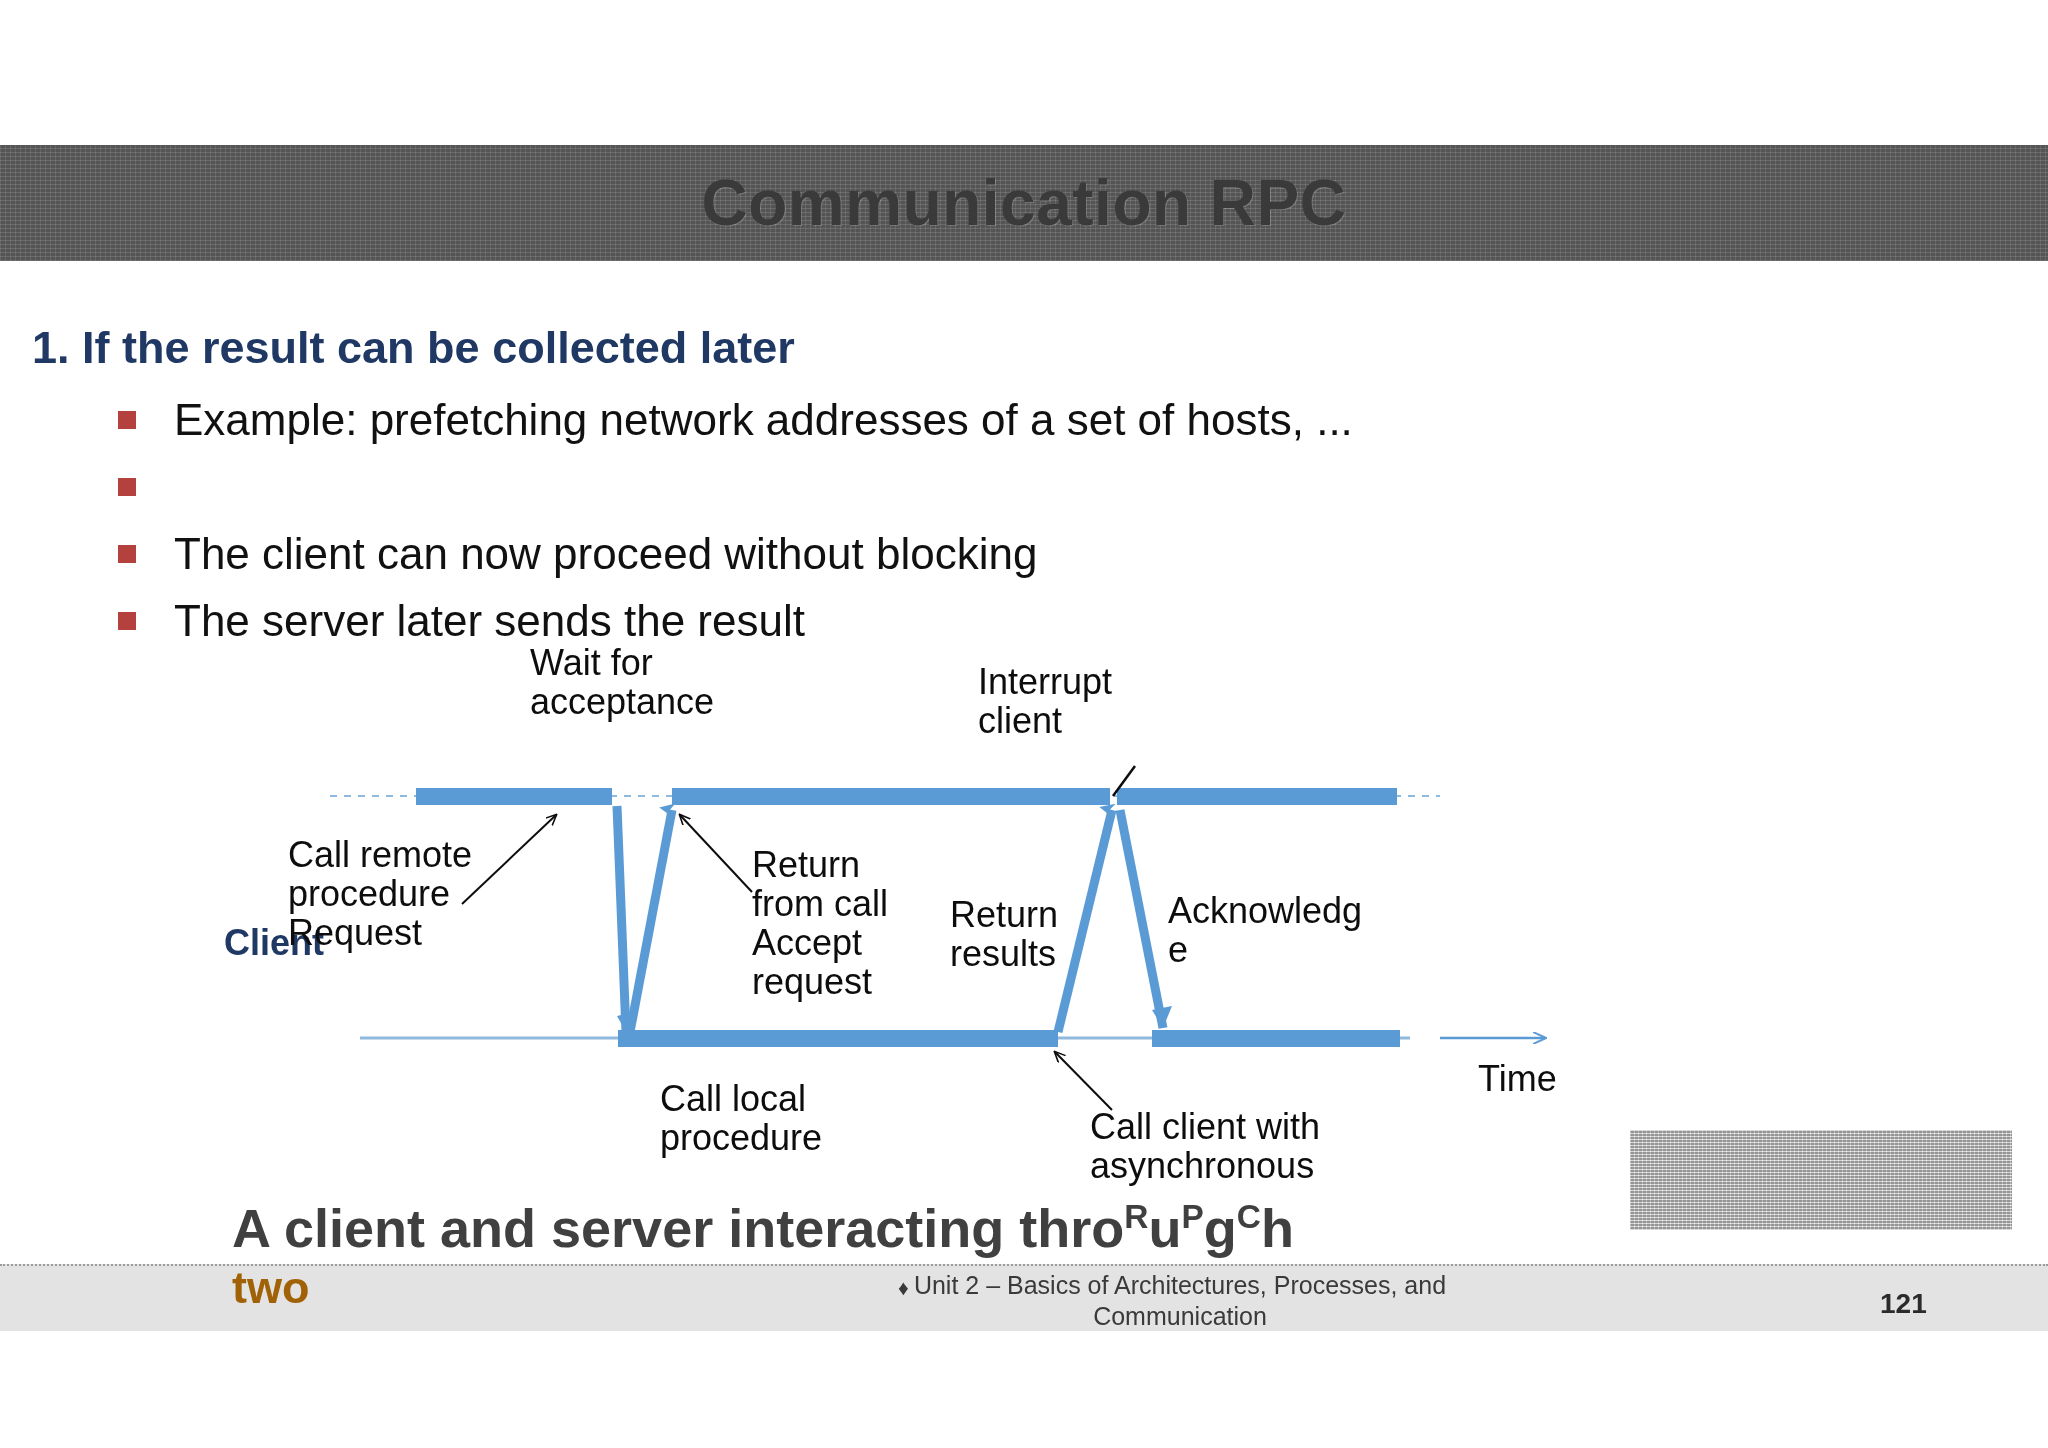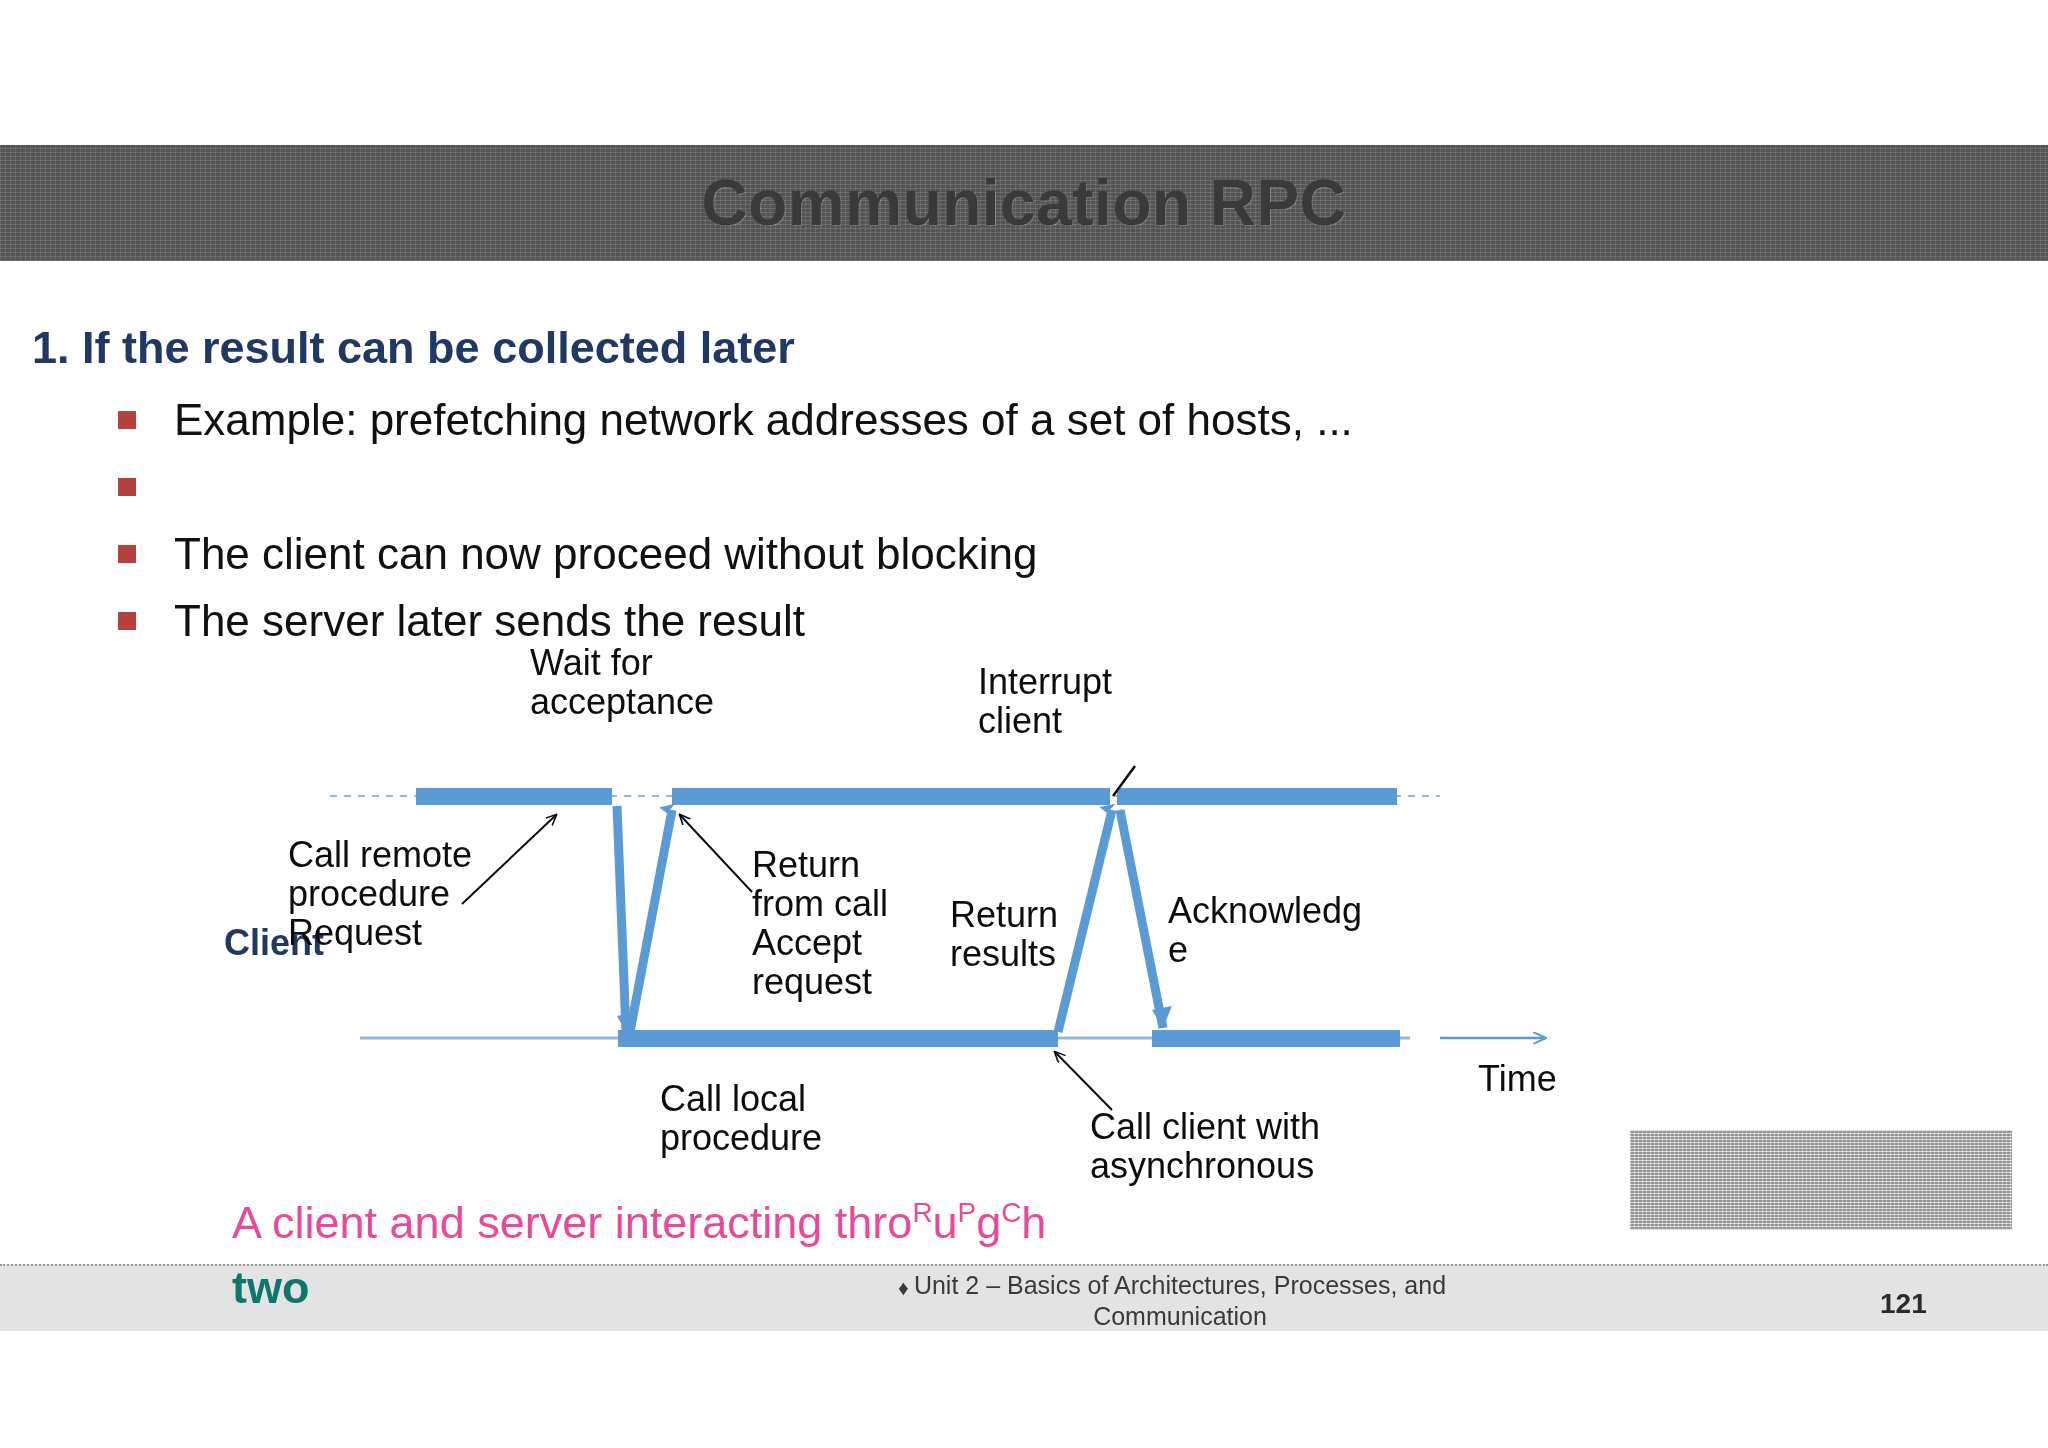--- a/index.html
+++ b/index.html
@@ -104,38 +104,38 @@
     font-weight: bold;
     color: #1f3864;
     white-space: nowrap;
   }
 
   
   .caption {
     position: absolute;
     left: 232px;
     top: 1197px;
-    font-size: 45px;
-    font-weight: normal;
-    color: #ec4899;
+    font-size: 54px;
+    font-weight: bold;
+    color: #404040;
     white-space: nowrap;
     z-index: 5;
   }
   .caption sup {
     font-size: 0.62em;
     vertical-align: super;
     line-height: 0;
   }
   .caption-two {
     position: absolute;
     left: 232px;
     top: 1262px;
     font-size: 45px;
     font-weight: bold;
-    color: #0f766e;
+    color: #a16207;
     white-space: nowrap;
     z-index: 5;
   }
 
   
   .deco-block {
     position: absolute;
     left: 1630px;
     top: 1130px;
     width: 382px;

